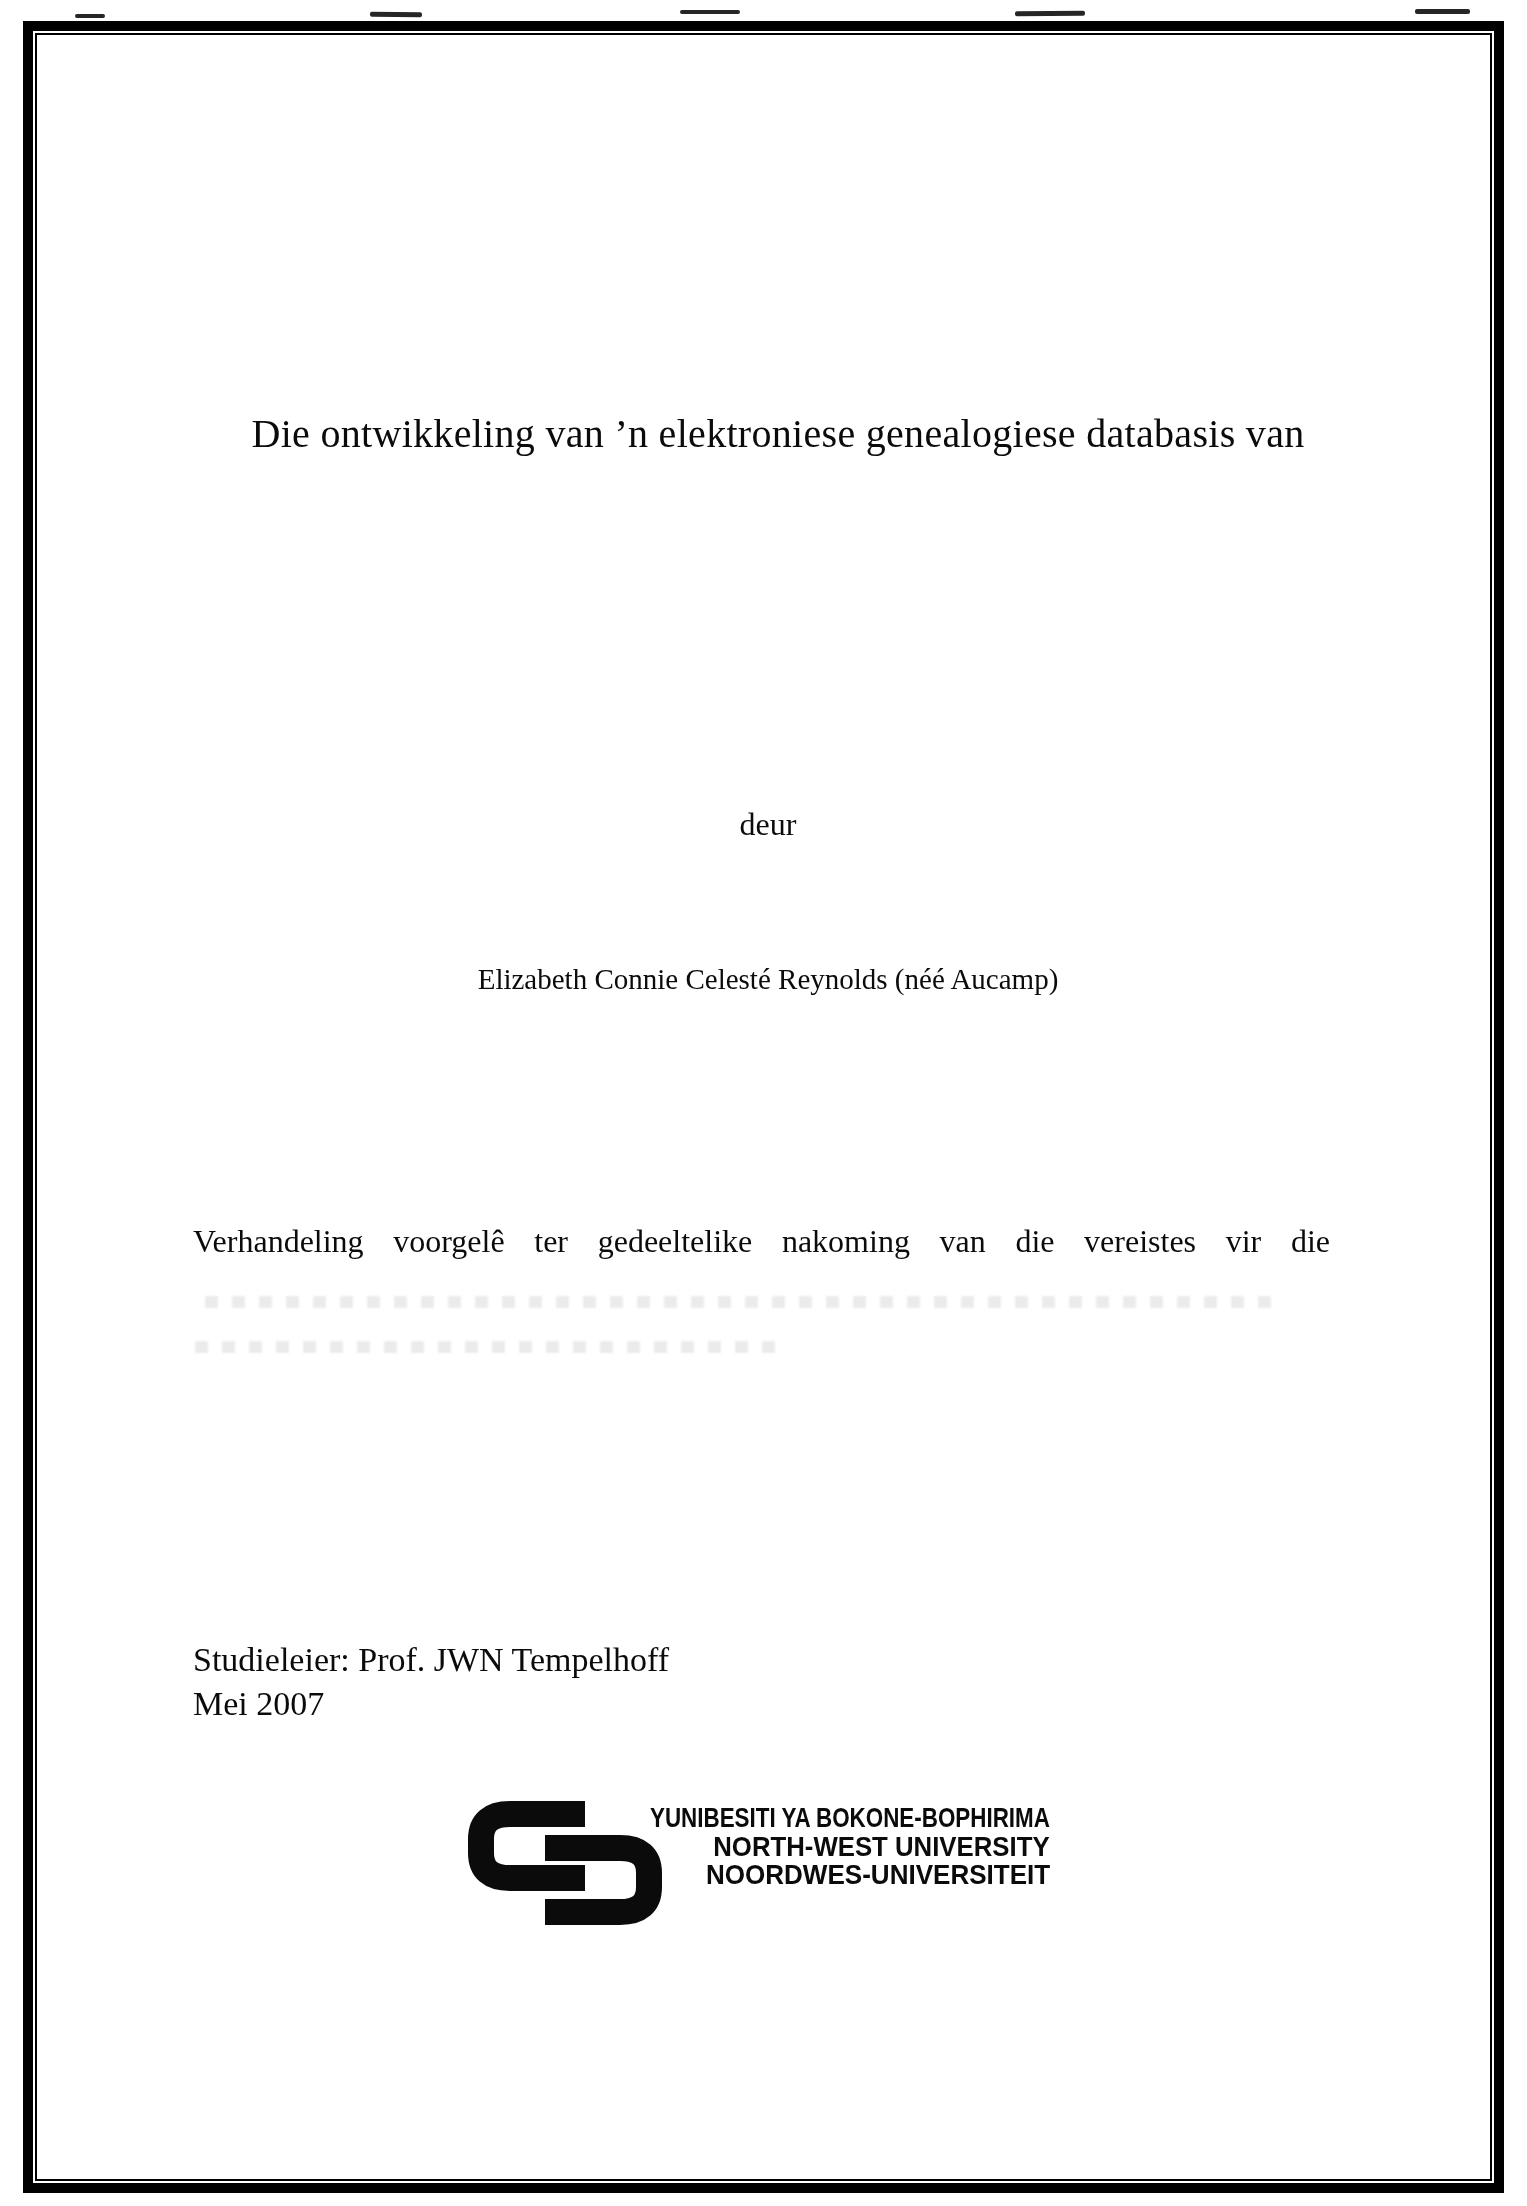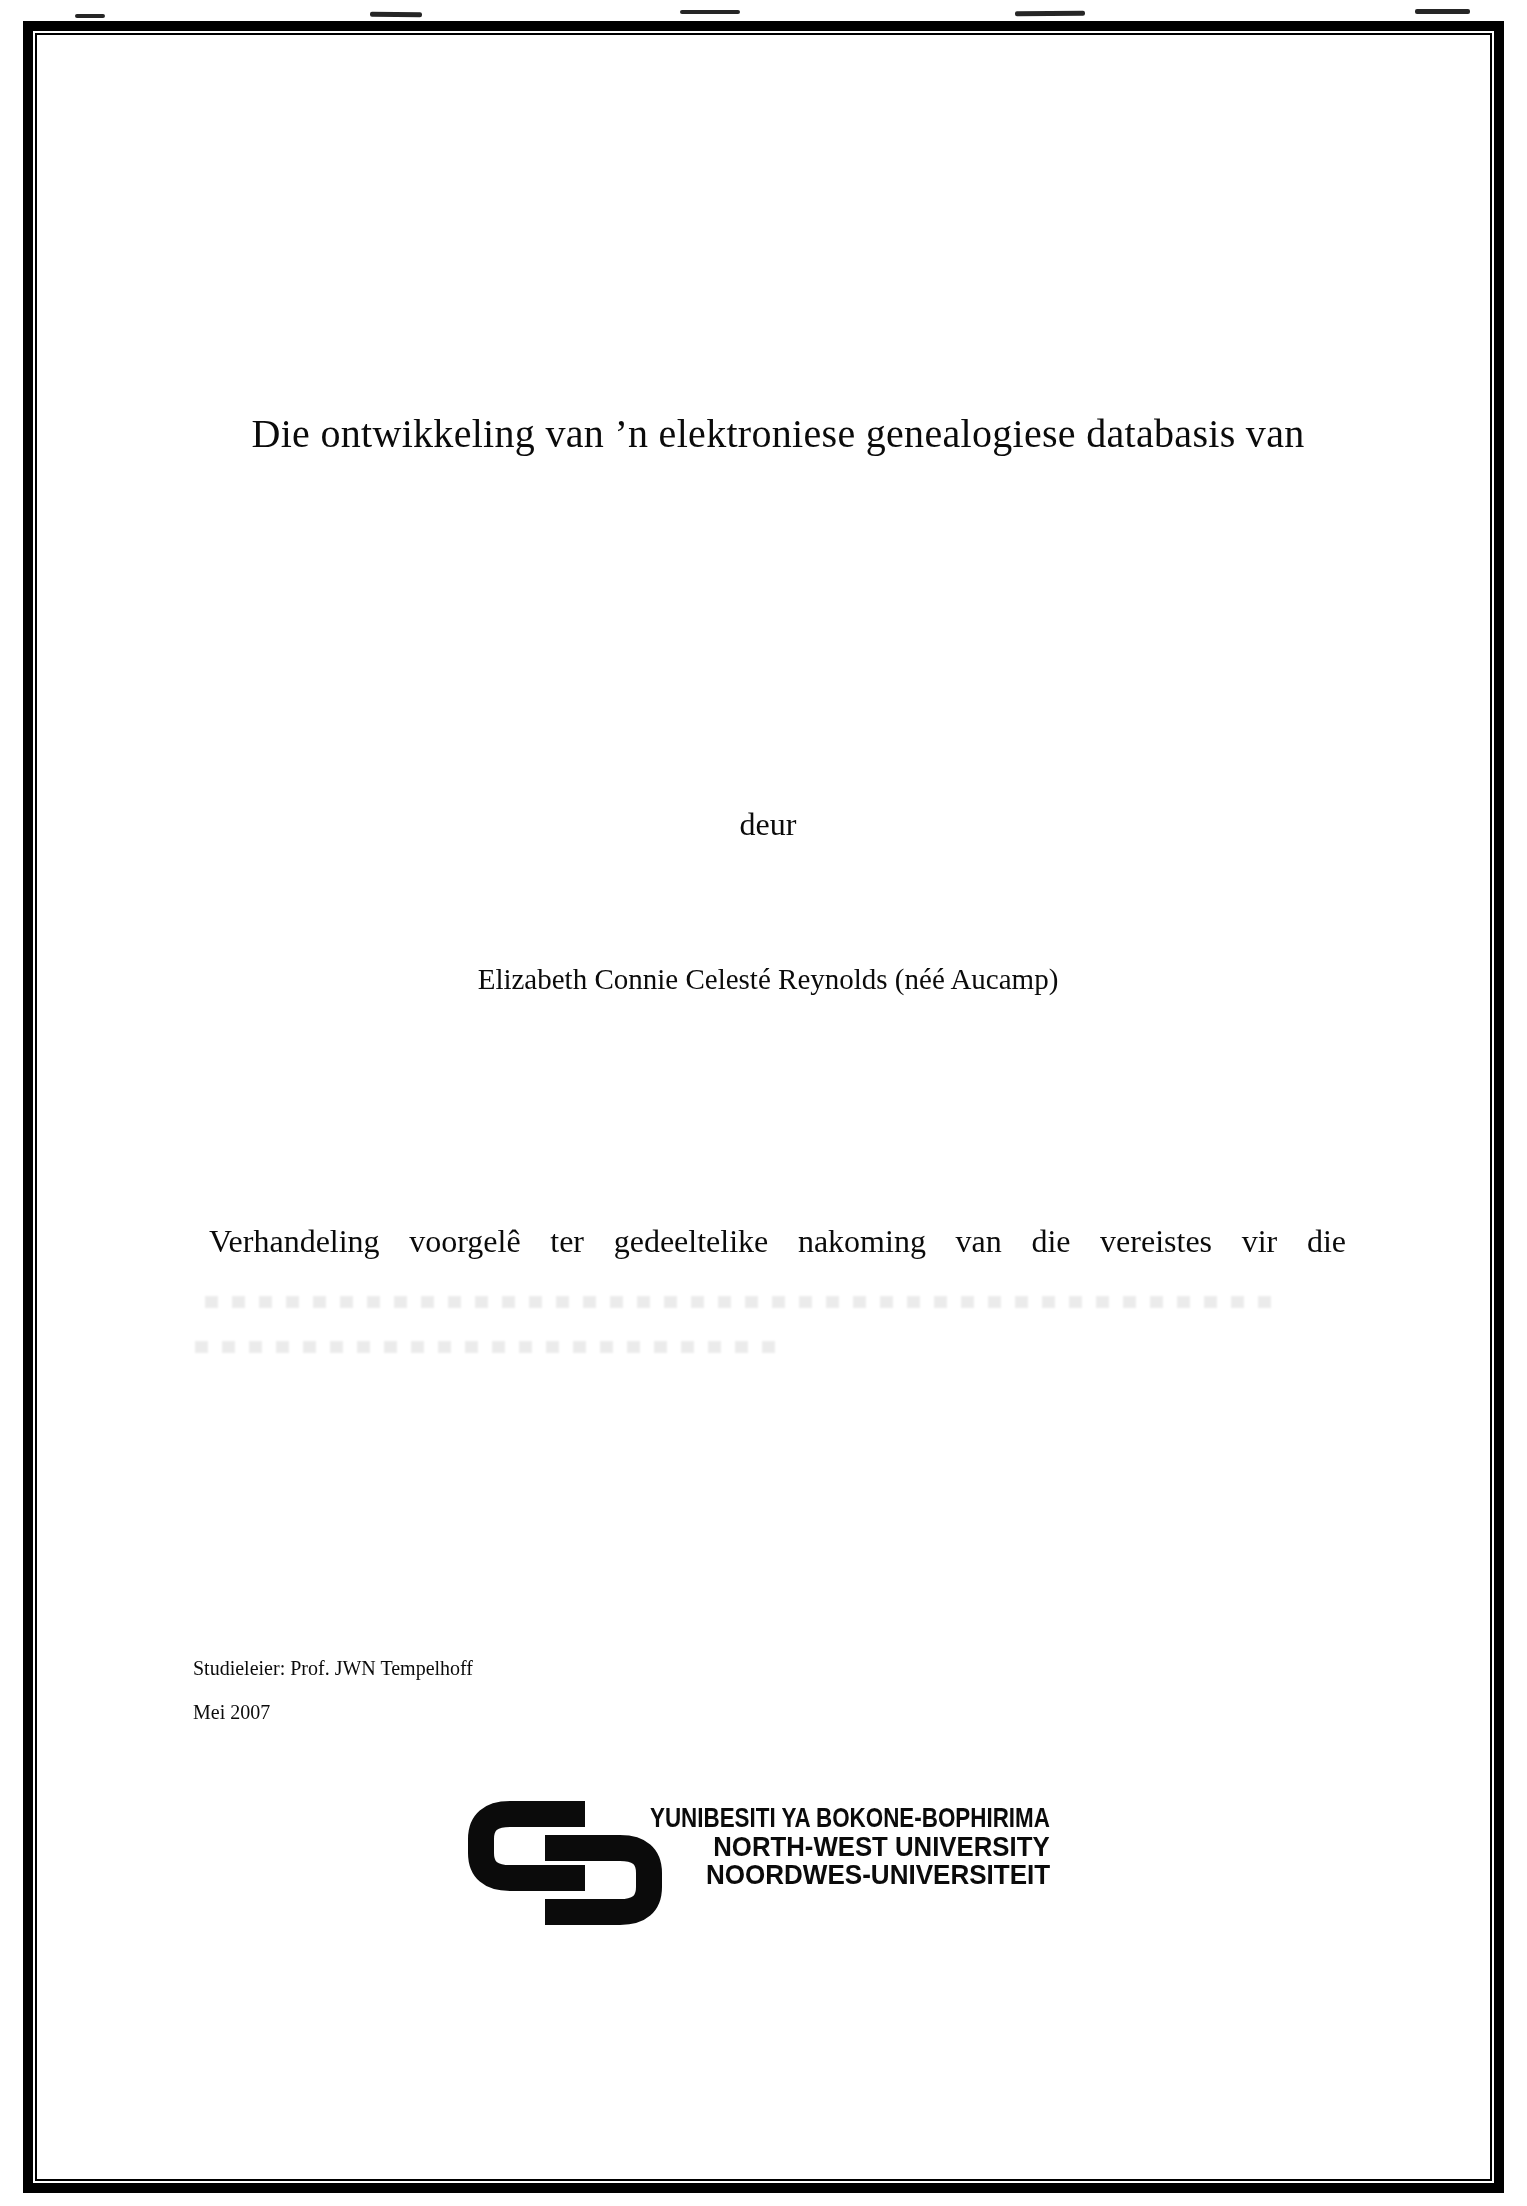--- a/index.html
+++ b/index.html
@@ -38,29 +38,29 @@
   .byline{
     position:absolute;left:170px;top:806px;width:1196px;
     text-align:center;font-size:32px;line-height:36px;
   }
   .author{
     position:absolute;left:170px;top:958px;width:1196px;
     text-align:center;font-size:29px;line-height:42px;
   }
   .statement{
     position:absolute;left:193px;top:1221px;width:1137px;
-    font-size:32px;line-height:40px;margin-left:16px;
+    font-size:32px;line-height:40px;
   }
   .statement .just{text-align:justify;text-align-last:justify;}
   .statement .l2{word-spacing:6px;}
   .statement .l3{word-spacing:2px;}
   .statement i{font-style:italic;}
   .supervisor-block{
     position:absolute;left:193px;top:1638px;
-    font-size:20px;line-height:44px;margin-top:8px;
+    font-size:34px;line-height:44px;
   }
   
   .logo-mark{position:absolute;left:468px;top:1801px;}
   .logo-line{
     position:absolute;right:477px;
     font-family:"Liberation Sans", sans-serif;
     font-weight:bold;color:#0b0b0b;
     white-space:nowrap;transform-origin:right center;
     line-height:1;
   }

